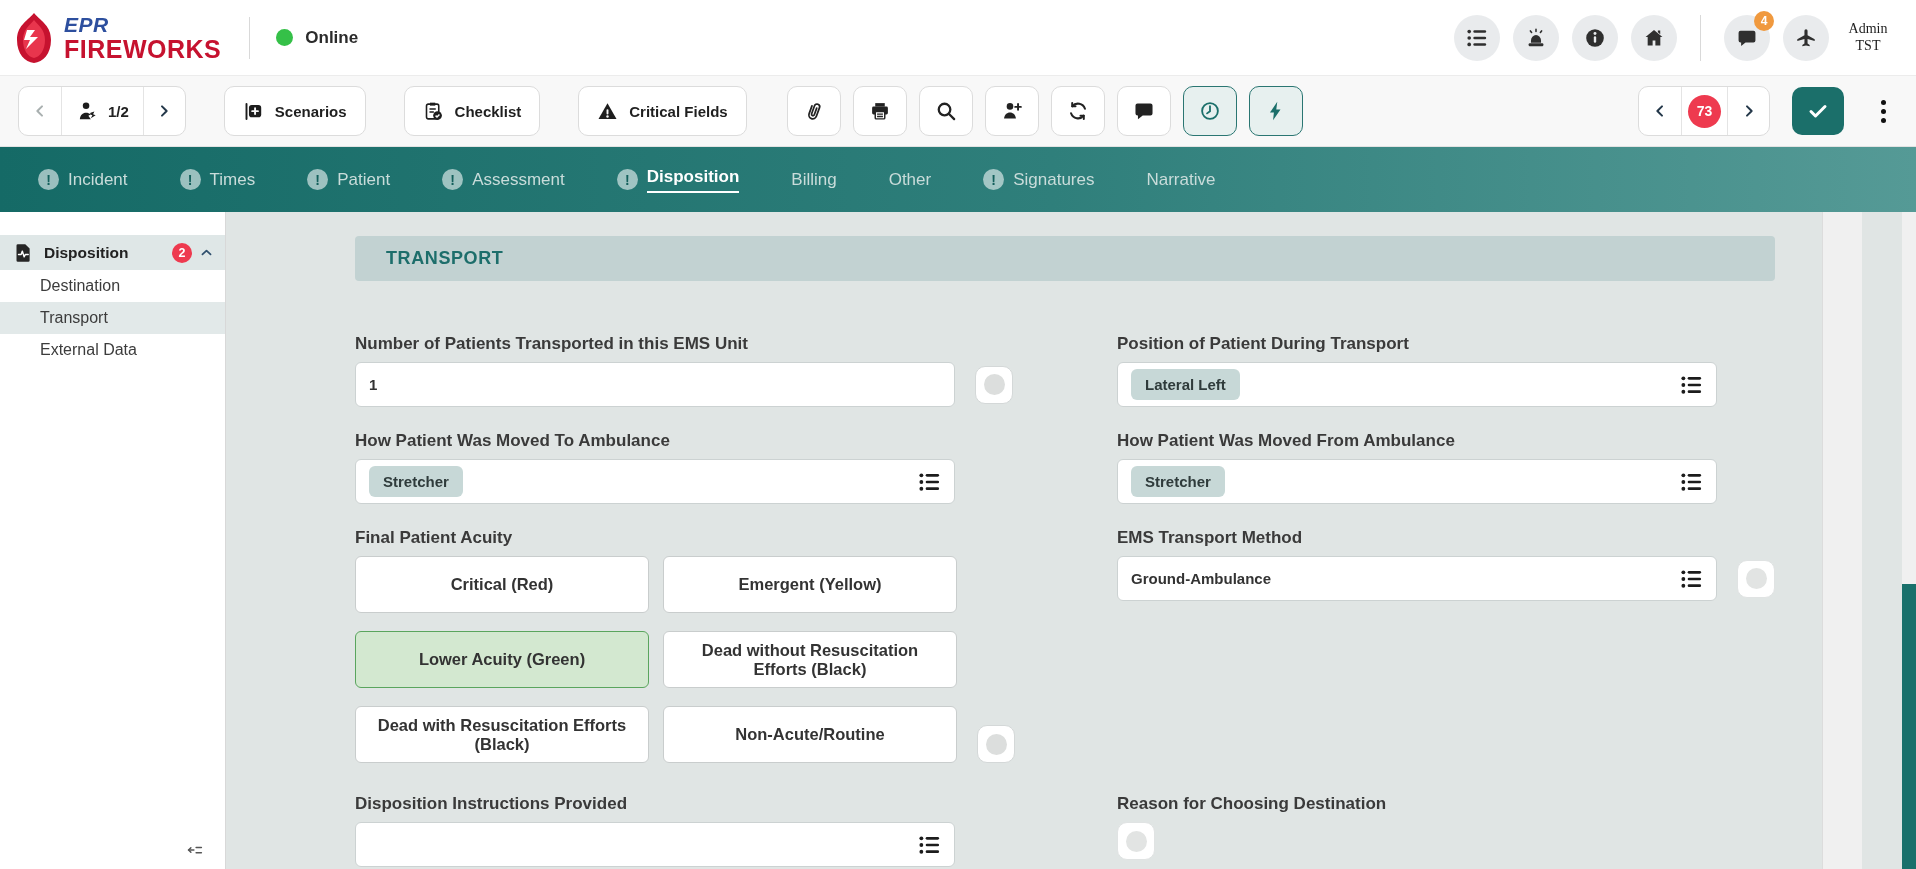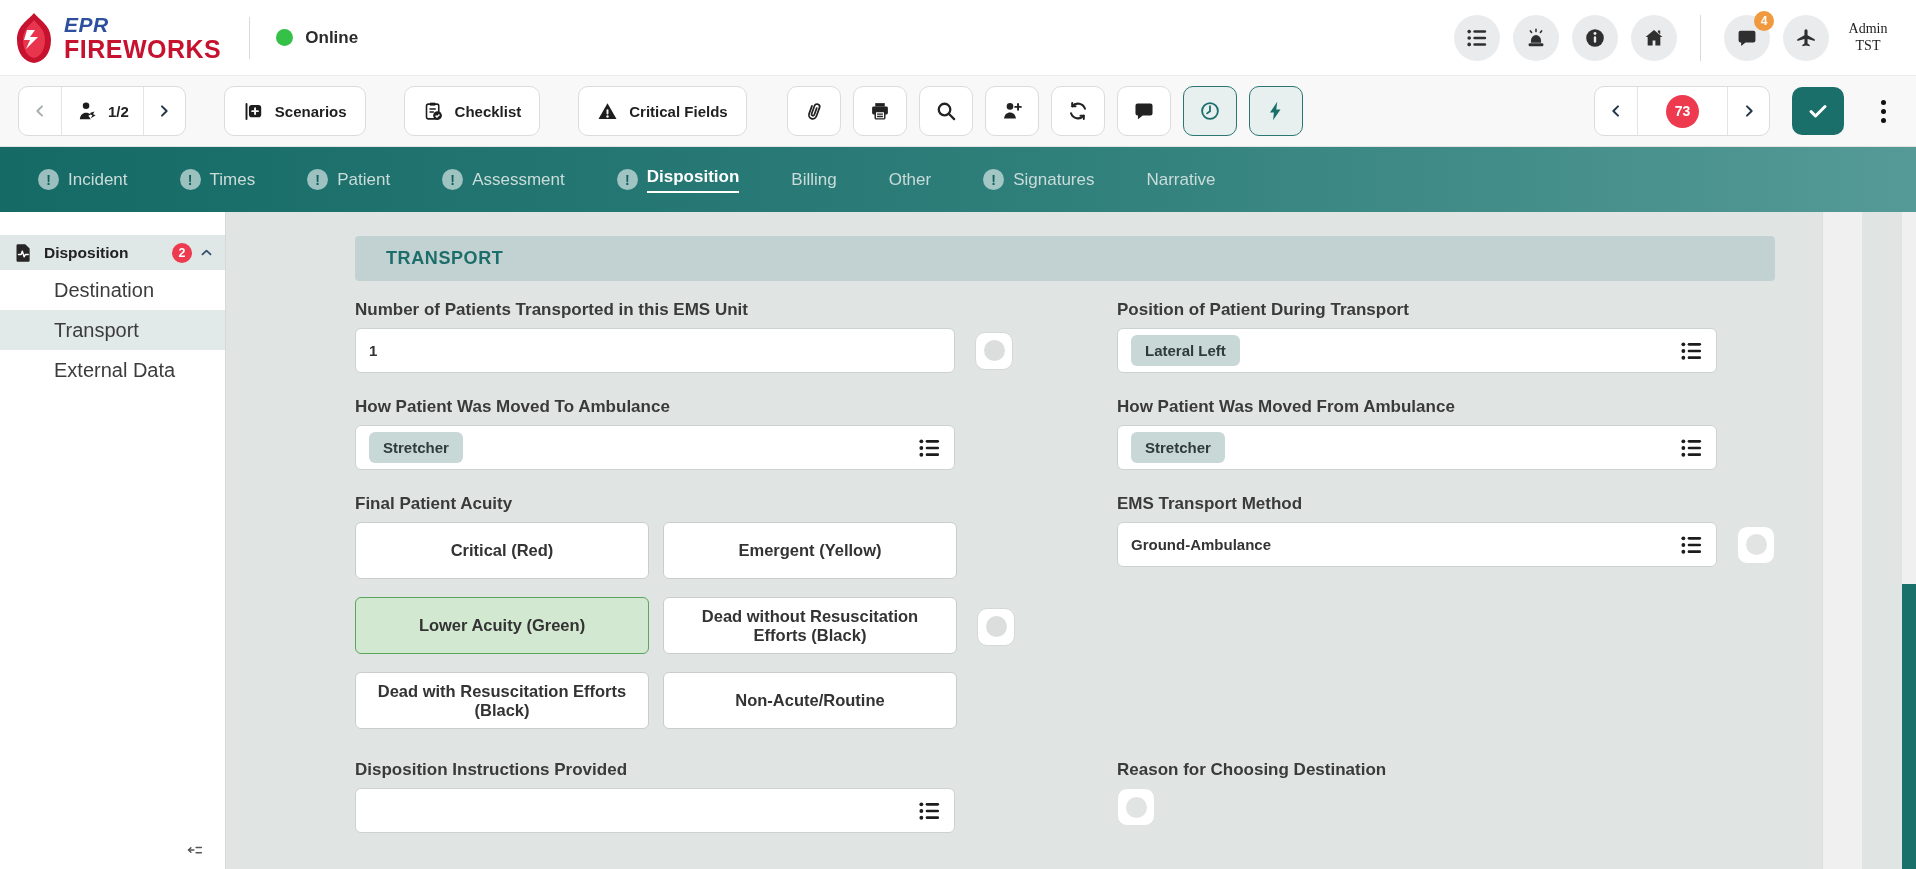--- a/index.html
+++ b/index.html
@@ -35,54 +35,54 @@
   .seg-chev svg { width:16px; height:16px; }
   .seg-mid { padding:0 14px; gap:9px; font-size:15px; font-weight:700; color:#222; }
   .seg-mid svg { width:23px; height:23px; color:#1d1d1d; }
   .tb-btn { height:50px; display:flex; align-items:center; gap:11px; background:#fff; border:1px solid #dcdcdc; border-radius:10px; padding:0 18px; font-size:15px; font-weight:700; color:#1f1f1f; cursor:pointer; margin-left:38px; }
   .tb-btn svg { width:21px; height:21px; color:#1d1d1d; }
   .tb-iconbtn { width:54px; height:50px; display:flex; align-items:center; justify-content:center; background:#fff; border:1px solid #dcdcdc; border-radius:10px; color:#222; cursor:pointer; margin-left:12px; }
   .tb-iconbtn svg { width:22px; height:22px; }
   .tb-iconbtn.teal { background:#e7f0ef; border:1.5px solid #2a7672; color:#1b6f6a; }
   .toolbar-spacer { flex:1; }
   .badge-red { min-width:33px; height:33px; border-radius:50%; background:#ee3a4f; color:#fff; font-size:14px; font-weight:700; display:flex; align-items:center; justify-content:center; }
-  .seg-badge { padding:0 28px; }
+  .seg-badge { padding:0 6px; }
   .save-btn { width:52px; height:48px; margin-left:22px; border:none; border-radius:10px; background:#1b6f6a; display:flex; align-items:center; justify-content:center; cursor:pointer; }
   .save-btn svg { width:24px; height:24px; }
   .kebab { margin-left:24px; width:30px; height:48px; display:flex; flex-direction:column; align-items:center; justify-content:center; gap:4px; background:transparent; border:none; cursor:pointer; }
   .kebab i { width:5px; height:5px; border-radius:50%; background:#111; }
 
   
   .tabbar { height:65px; background:linear-gradient(90deg,#156a66 0%,#2f7f7b 55%,#559a96 100%); display:flex; align-items:center; padding:0 12px; }
   .tab { display:flex; align-items:center; gap:9px; padding:10px 26px; background:transparent; border:none; font-size:17px; color:#c9dcda; cursor:pointer; font-family:inherit; }
   .tab-alert { width:21px; height:21px; border-radius:50%; background:rgba(236,244,243,.62); color:#14605c; font-weight:700; font-size:14px; display:flex; align-items:center; justify-content:center; flex:0 0 auto; }
   .tab.active { color:#fff; font-weight:700; }
   .tab.active .tab-label { border-bottom:2px solid #fff; padding-bottom:4px; }
 
   
   .content { display:flex; height:657px; position:relative; }
   .sidebar { width:226px; background:#fff; border-right:1px solid #d8d8d8; padding-top:23px; position:relative; flex:0 0 auto; }
   .side-head { height:35px; background:#dfe7e7; display:flex; align-items:center; padding:0 12px 0 13px; cursor:pointer; }
   .side-head svg { width:21px; height:21px; color:#262626; }
   .side-head .lbl { margin-left:10px; font-size:15.5px; font-weight:700; color:#222; flex:1; }
   .side-badge { min-width:20px; height:20px; border-radius:50%; background:#ee3a4f; color:#fff; font-size:12.5px; font-weight:700; display:flex; align-items:center; justify-content:center; margin-right:8px; }
   .side-chevron svg { width:13px; height:13px; color:#30506e; }
-  .side-item { height:40px; display:flex; align-items:center; padding-left:54px; font-size:20px; color:#3c3c3c; cursor:pointer; }
+  .side-item { height:32px; display:flex; align-items:center; padding-left:40px; font-size:16px; color:#3c3c3c; cursor:pointer; }
   .side-item.active { background:#e2e9e9; }
   .collapse-btn { position:absolute; left:185px; bottom:8px; width:30px; height:22px; background:transparent; border:none; color:#555; cursor:pointer; }
   .collapse-btn svg { width:20px; height:18px; }
 
   .main { flex:1; padding:24px 0 0 129px; position:relative; overflow:hidden; }
   .section-bar { width:1420px; height:45px; background:#c2d2d2; border-radius:4px; display:flex; align-items:center; padding-left:31px; }
   .section-title { color:#1d6e6b; font-weight:700; font-size:18px; letter-spacing:.6px; }
 
   .f-row { display:flex; width:1524px; }
   .col { width:762px; }
   .f-label { margin-top:24px; font-size:17px; font-weight:700; color:#3a3a3a; }
-  .f-label.first { margin-top:19px; }
+  .f-label.first { margin-top:53px; }
   .field-line { display:flex; align-items:center; gap:20px; margin-top:8px; }
   .f-field { position:relative; width:600px; height:45px; background:#fff; border:1px solid #ccd2d2; border-radius:6px; display:flex; align-items:center; padding:0 44px 0 13px; cursor:pointer; }
   .f-text { font-size:15px; font-weight:700; color:#333; background:transparent; border:none; outline:none; width:100%; font-family:inherit; }
   .chip { background:#c7d8d7; border-radius:6px; padding:7px 14px; font-size:15px; font-weight:700; color:#2f3b3b; }
   .list-ic { position:absolute; right:13px; top:50%; transform:translateY(-50%); width:23px; height:23px; color:#1c1c1c; }
   .circle-btn { width:38px; height:38px; background:#fff; border:1px solid #d4d8d8; border-radius:10px; display:flex; align-items:center; justify-content:center; cursor:pointer; flex:0 0 auto; }
   .circle-btn i { width:21px; height:21px; border-radius:50%; background:#dcdedd; }
   .circle-btn.faded { border-color:#e0e3e3; }
   .circle-btn.faded i { background:#e2e4e3; }
 
@@ -424,21 +424,21 @@
                 <rect x="8" y="17.6" width="14" height="2.8" rx="1.4"></rect>
               </svg>
           </div>
         </div>
       </div>
     </div>
 
     <div class="f-row">
       <div class="col">
         <div class="f-label">Final Patient Acuity</div>
-        <div style="display:flex; align-items:center; gap:20px;">
+        <div style="display:flex; align-items:flex-end; gap:20px;">
           <div class="acuity-grid">
             <button class="acuity-btn">Critical (Red)</button>
             <button class="acuity-btn">Emergent (Yellow)</button>
             <button class="acuity-btn selected">Lower Acuity (Green)</button>
             <button class="acuity-btn">Dead without Resuscitation Efforts (Black)</button>
             <button class="acuity-btn">Dead with Resuscitation Efforts (Black)</button>
             <button class="acuity-btn">Non-Acute/Routine</button>
           </div>
           <button class="circle-btn" style="margin-top:10px">
               <i></i>

